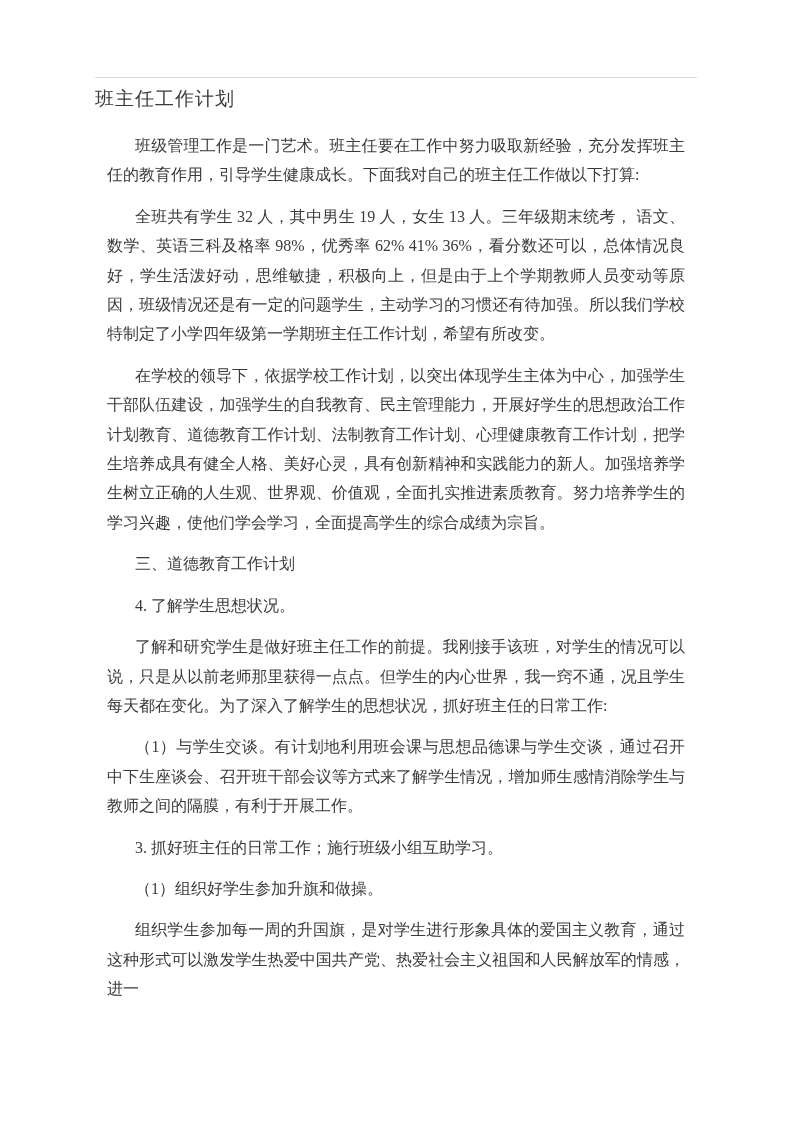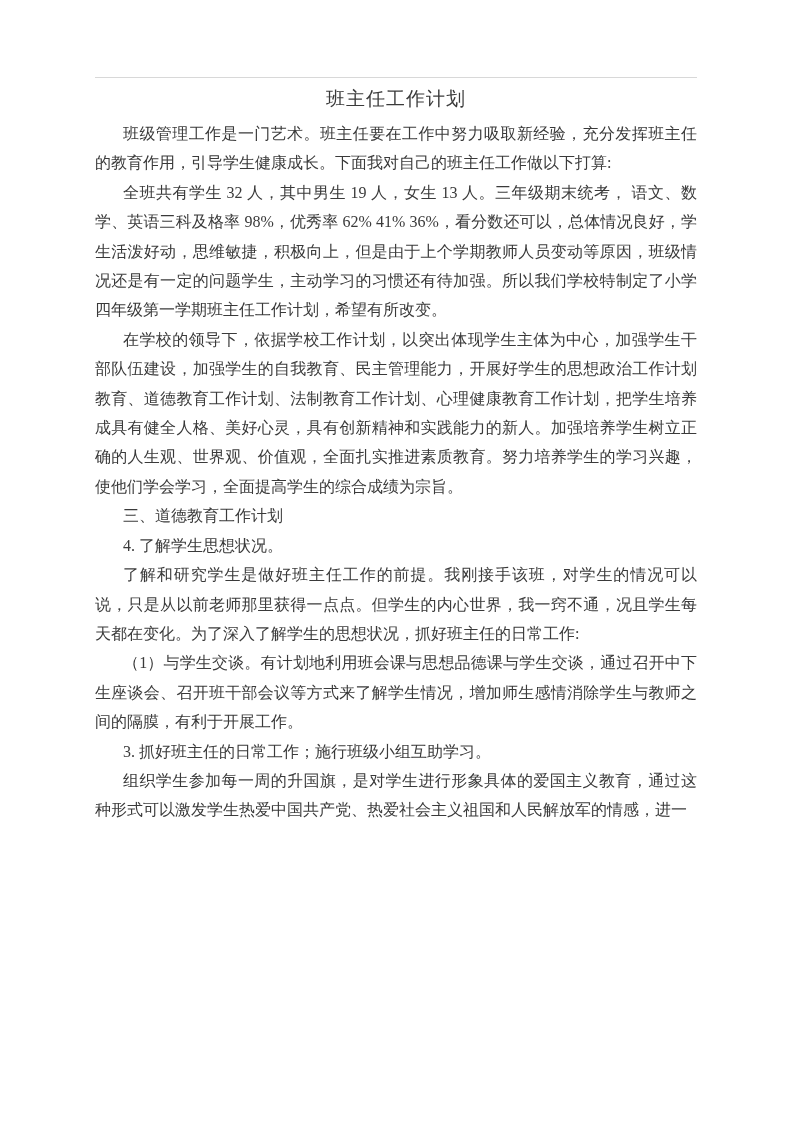--- a/index.html
+++ b/index.html
@@ -23,26 +23,26 @@
     font-family: "Liberation Serif", "DejaVu Serif", serif;
   }
   .divider {
     height: 0;
     border-top: 1px solid #d8d8d8;
   }
   .doc-title {
     margin: 0;
     font-size: 19px;
     font-weight: normal;
-    text-align: center;
+    text-align: left;
     line-height: 41px;
     letter-spacing: 1px;
   }
   .para, .heading, .subheading {
-    margin: 0;
+    margin: 12px;
     font-size: 16px;
     line-height: 29.4px;
     text-align: justify;
     text-indent: 28px;
     word-break: break-all;
   }
 </style>
 </head>
 <body>
 
@@ -51,15 +51,16 @@
     <div class="divider"></div>
     <h1 class="doc-title">班主任工作计划</h1>
     <p class="para">班级管理工作是一门艺术。班主任要在工作中努力吸取新经验，充分发挥班主任的教育作用，引导学生健康成长。下面我对自己的班主任工作做以下打算:</p>
     <p class="para">全班共有学生 32 人，其中男生 19 人，女生 13 人。三年级期末统考， 语文、数学、英语三科及格率 98%，优秀率 62% 41% 36%，看分数还可以，总体情况良好，学生活泼好动，思维敏捷，积极向上，但是由于上个学期教师人员变动等原因，班级情况还是有一定的问题学生，主动学习的习惯还有待加强。所以我们学校特制定了小学四年级第一学期班主任工作计划，希望有所改变。</p>
     <p class="para">在学校的领导下，依据学校工作计划，以突出体现学生主体为中心，加强学生干部队伍建设，加强学生的自我教育、民主管理能力，开展好学生的思想政治工作计划教育、道德教育工作计划、法制教育工作计划、心理健康教育工作计划，把学生培养成具有健全人格、美好心灵，具有创新精神和实践能力的新人。加强培养学生树立正确的人生观、世界观、价值观，全面扎实推进素质教育。努力培养学生的学习兴趣，使他们学会学习，全面提高学生的综合成绩为宗旨。</p>
     <p class="heading">三、道德教育工作计划</p>
     <p class="subheading">4. 了解学生思想状况。</p>
     <p class="para">了解和研究学生是做好班主任工作的前提。我刚接手该班，对学生的情况可以说，只是从以前老师那里获得一点点。但学生的内心世界，我一窍不通，况且学生每天都在变化。为了深入了解学生的思想状况，抓好班主任的日常工作:</p>
     <p class="para">（1）与学生交谈。有计划地利用班会课与思想品德课与学生交谈，通过召开中下生座谈会、召开班干部会议等方式来了解学生情况，增加师生感情消除学生与教师之间的隔膜，有利于开展工作。</p>
     <p class="subheading">3. 抓好班主任的日常工作；施行班级小组互助学习。</p>
+    <p class="subheading">（1）组织好学生参加升旗和做操。</p>
     <p class="para">组织学生参加每一周的升国旗，是对学生进行形象具体的爱国主义教育，通过这种形式可以激发学生热爱中国共产党、热爱社会主义祖国和人民解放军的情感，进一</p>
   </div>
 </div>
 
 </body></html>

